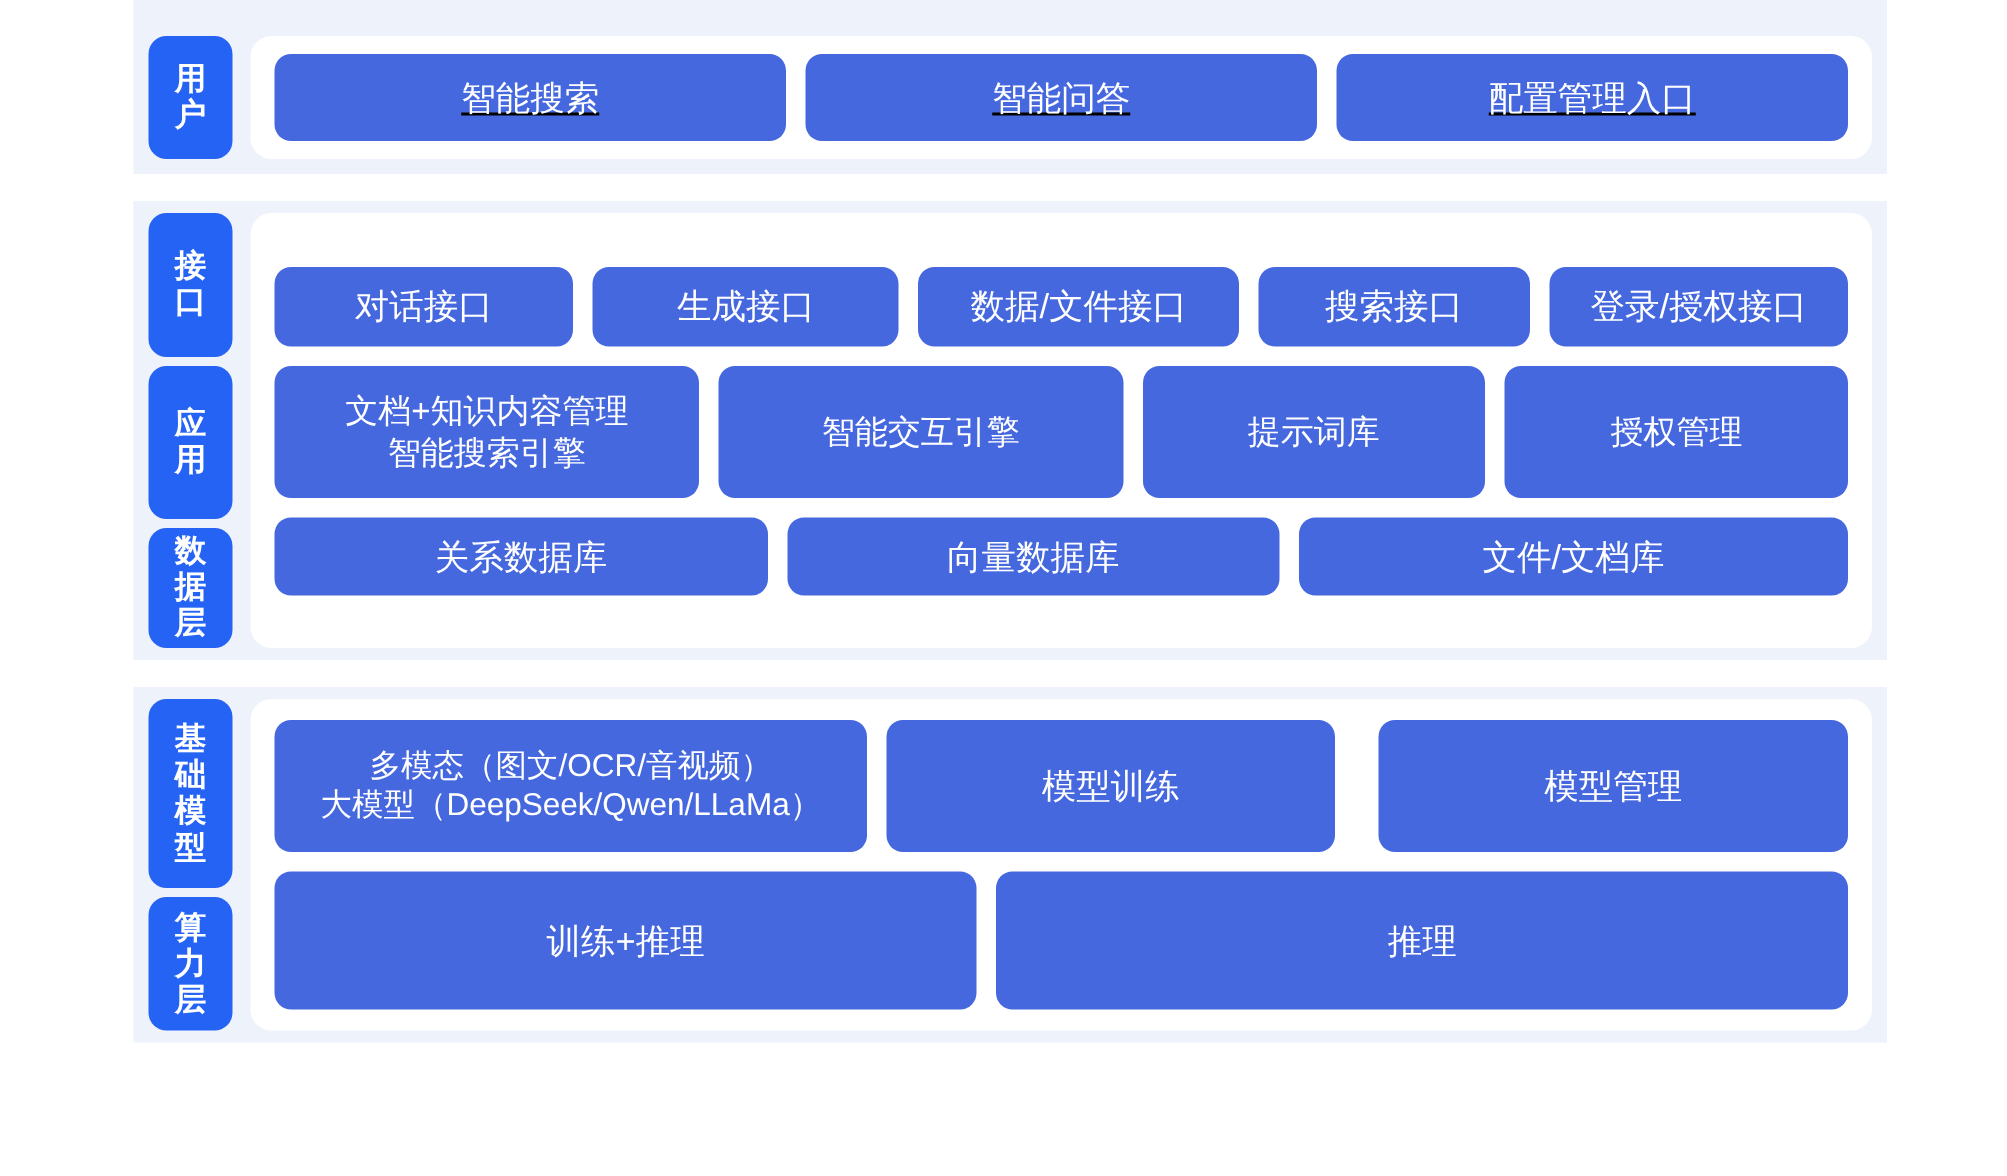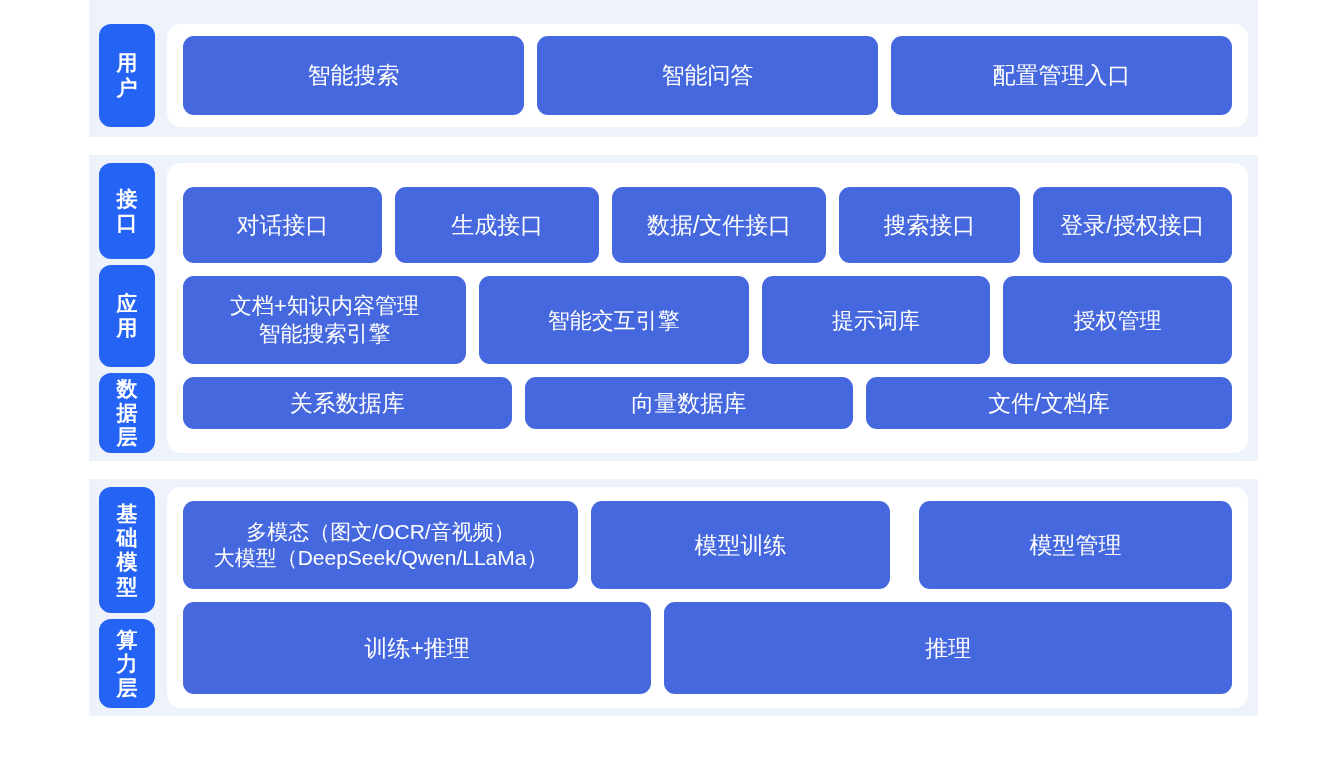--- a/index.html
+++ b/index.html
@@ -99,25 +99,25 @@
     font-size: 23px;
     line-height: 1.32;
     padding: 6px 8px;
     box-sizing: border-box;
     flex: 1 1 0;
     min-width: 0;
   }
   .box span { display: block; }
 
   
-  .s1-panel { height: 103px; padding: 12px 16px; }
+  .s1-panel { height: 82px; padding: 12px 16px; text-decoration: underline; }
   .s1-box { height: 100%; }
 
   
-  .s2-row-iface .box { height: 76px; }
+  .s2-row-iface .box { height: 53px; }
   .s2-row-app   .box { height: 88px; font-size: 22px; }
   .s2-row-data  .box { height: 52px; }
 
   
   .w-iface-1 { flex-grow: 1.02; }
   .w-iface-2 { flex-grow: 1.05; }
   .w-iface-3 { flex-grow: 1.10; }
   .w-iface-4 { flex-grow: 0.92; }
   .w-iface-5 { flex-grow: 1.02; }
 

